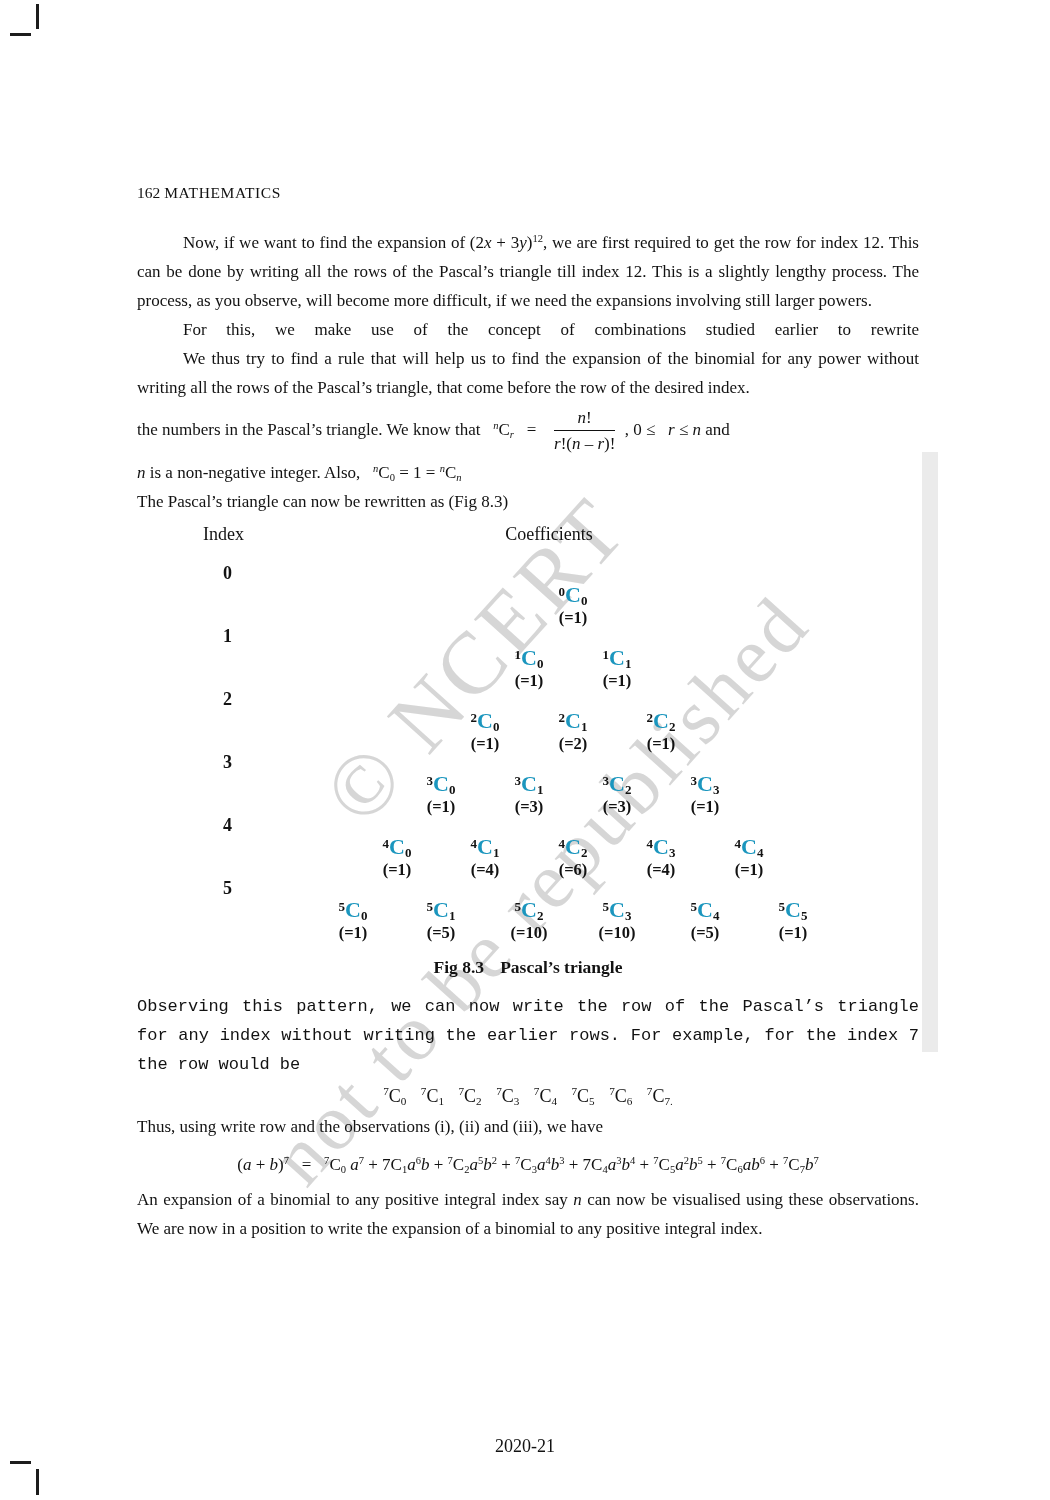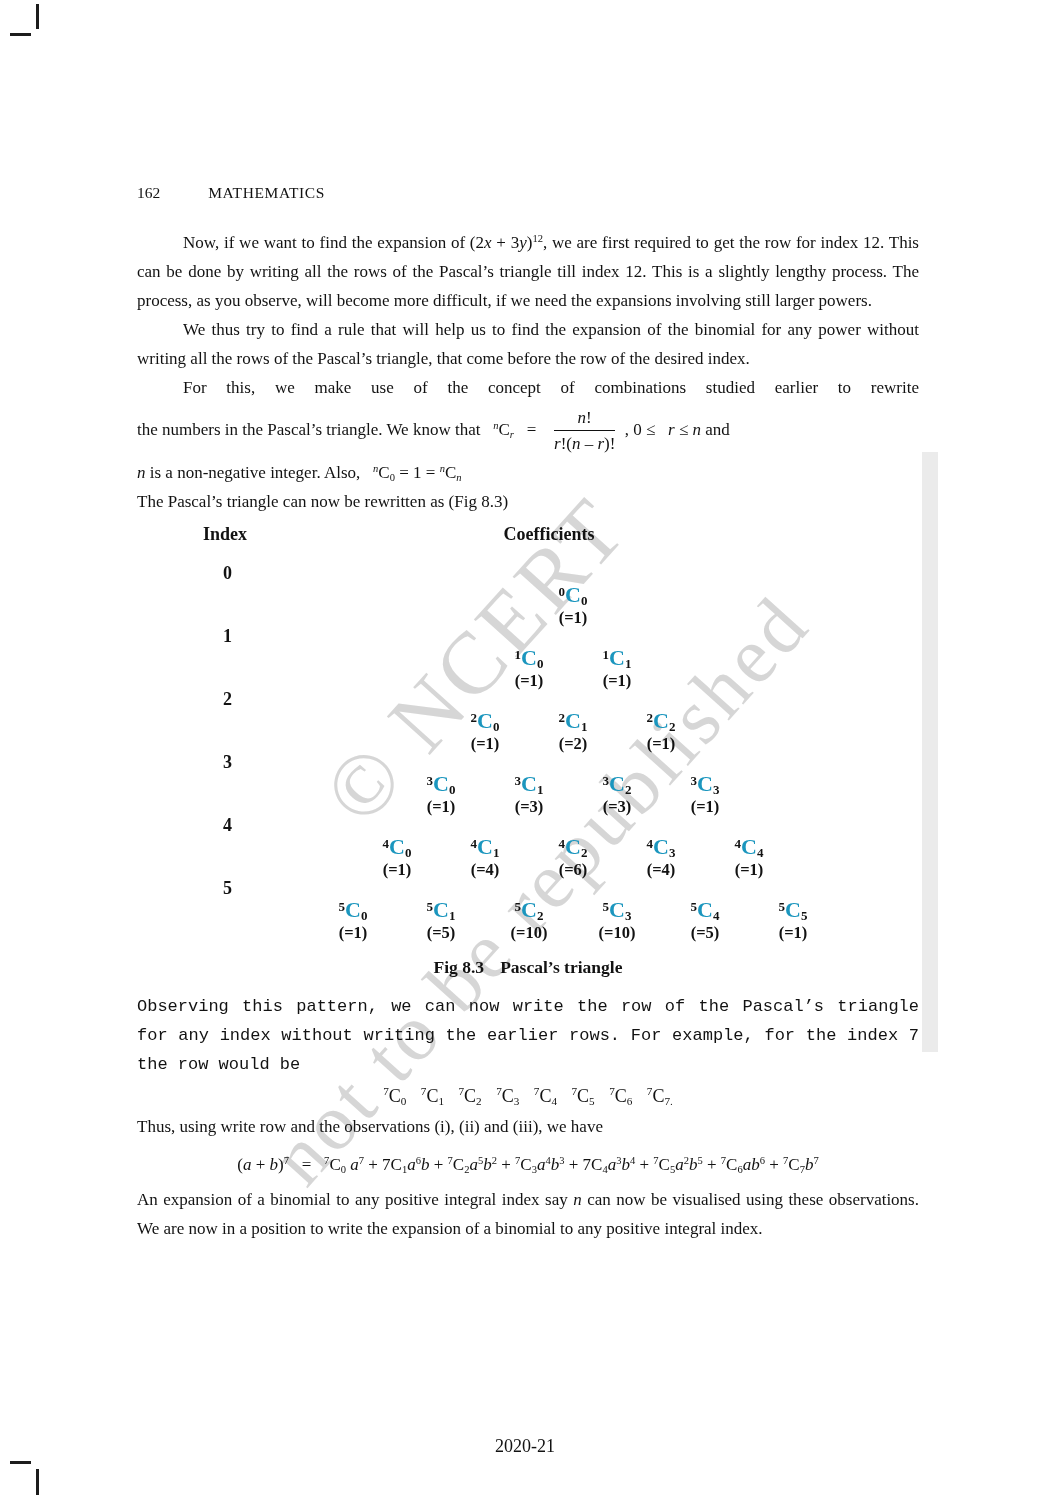--- a/index.html
+++ b/index.html
@@ -22,41 +22,41 @@
     font-family:"Liberation Serif", serif; white-space:nowrap;
     text-align:center; letter-spacing:4px; pointer-events:none;
   }
   .wm1 { left:195px; top:610px; width:560px; font-size:88px; transform:rotate(-48deg); }
   .wm2 { left:55px;  top:845px; width:970px; font-size:80px; transform:rotate(-48deg); }
   .wm-band { position:absolute; left:922px; top:452px; width:16px; height:600px;
              background:#e3e3e3; opacity:0.7; z-index:1; }
 
   
   .running-head { position:absolute; left:137px; top:184px; z-index:2; font-size:15.5px; }
-  .running-head .pageno { margin-right:44px; }
+  .running-head .pageno { }
   .running-head .chapter { letter-spacing:0.6px; }
 
   
   .content { position:absolute; left:137px; top:228px; width:782px; z-index:2; }
   .para { margin:0; font-size:17px; line-height:29px; text-align:justify; }
   .indent { text-indent:46px; }
   .force-justify { text-align-last:justify; }
 
   sup, sub { font-size:62%; line-height:0; position:relative; vertical-align:baseline; }
   sup { top:-0.55em; }
   sub { top:0.32em; }
 
   .formula-line { margin:5px 0 3px; font-size:17px; line-height:29px; }
   .frac { display:inline-block; vertical-align:middle; text-align:center; margin:0 5px; font-size:17px; line-height:1.25; }
   .frac .num { display:block; padding:0 8px 2px; border-bottom:1.6px solid #111; }
   .frac .den { display:block; padding-top:2px;text-align:right; }
 
   
   .triangle { position:relative; margin-top:8px; }
-  .tri-headers { position:relative; height:34px; font-weight:bold; font-size:18px; }
+  .tri-headers { position:relative; height:34px; font-weight:normal; font-size:18px; }
   .tri-h-index { position:absolute; left:66px; }
   .tri-h-coef  { position:absolute; left:412px; transform:translateX(-50%); }
   .tri-row { position:relative; height:63px; }
   .tri-index { position:absolute; left:86px; top:5px; font-weight:bold; font-size:18px; }
   .tri-cells { position:absolute; left:436px; top:0; transform:translateX(-50%); display:flex; }
   .tri-cell { width:88px; text-align:center;margin-top:24px; }
   .coef { font-size:21px; font-weight:bold; line-height:26px; white-space:nowrap; }
   .coef sup { font-size:13px; top:-0.45em; }
   .coef sub { font-size:13px; top:0.30em; }
   .cletter { color:var(--cblue); font-size:22px; font-weight:bold; }
@@ -86,22 +86,22 @@
   <div class="wm-band"></div>
 
   <div class="running-head">
     <span class="pageno">162</span>
     <span class="chapter">MATHEMATICS</span>
   </div>
 
   <div class="content">
 
     <p class="para indent">Now, if we want to find the expansion of (2<i>x</i> + 3<i>y</i>)<sup>12</sup>, we are first required to get the row for index 12. This can be done by writing all the rows of the Pascal’s triangle till index 12. This is a slightly lengthy process. The process, as you observe, will become more difficult, if we need the expansions involving still larger powers.</p>
+    <p class="para indent force-justify">For this, we make use of the concept of combinations studied earlier to rewrite</p>
     <p class="para indent">We thus try to find a rule that will help us to find the expansion of the binomial for any power without writing all the rows of the Pascal’s triangle, that come before the row of the desired index.</p>
-    <p class="para indent force-justify">For this, we make use of the concept of combinations studied earlier to rewrite</p>
     <div class="formula-line">the numbers in the Pascal’s triangle. We know that  <sup><i>n</i></sup>C<sub><i>r</i></sub>  =  <span class="frac"><span class="num"><i>n</i>!</span><span class="den"><i>r</i>!(<i>n</i> – <i>r</i>)!</span></span> , 0 ≤  <i>r</i> ≤ <i>n</i> and</div>
     <p class="para"><i>n</i> is a non-negative integer. Also,  <sup><i>n</i></sup>C<sub>0</sub> = 1 = <sup><i>n</i></sup>C<sub><i>n</i></sub></p>
     <p class="para">The Pascal’s triangle can now be rewritten as (Fig 8.3)</p>
 
     <div class="triangle">
       <div class="tri-headers">
         <span class="tri-h-index">Index</span>
         <span class="tri-h-coef">Coefficients</span>
       </div>
       <div id="triangle-rows">

